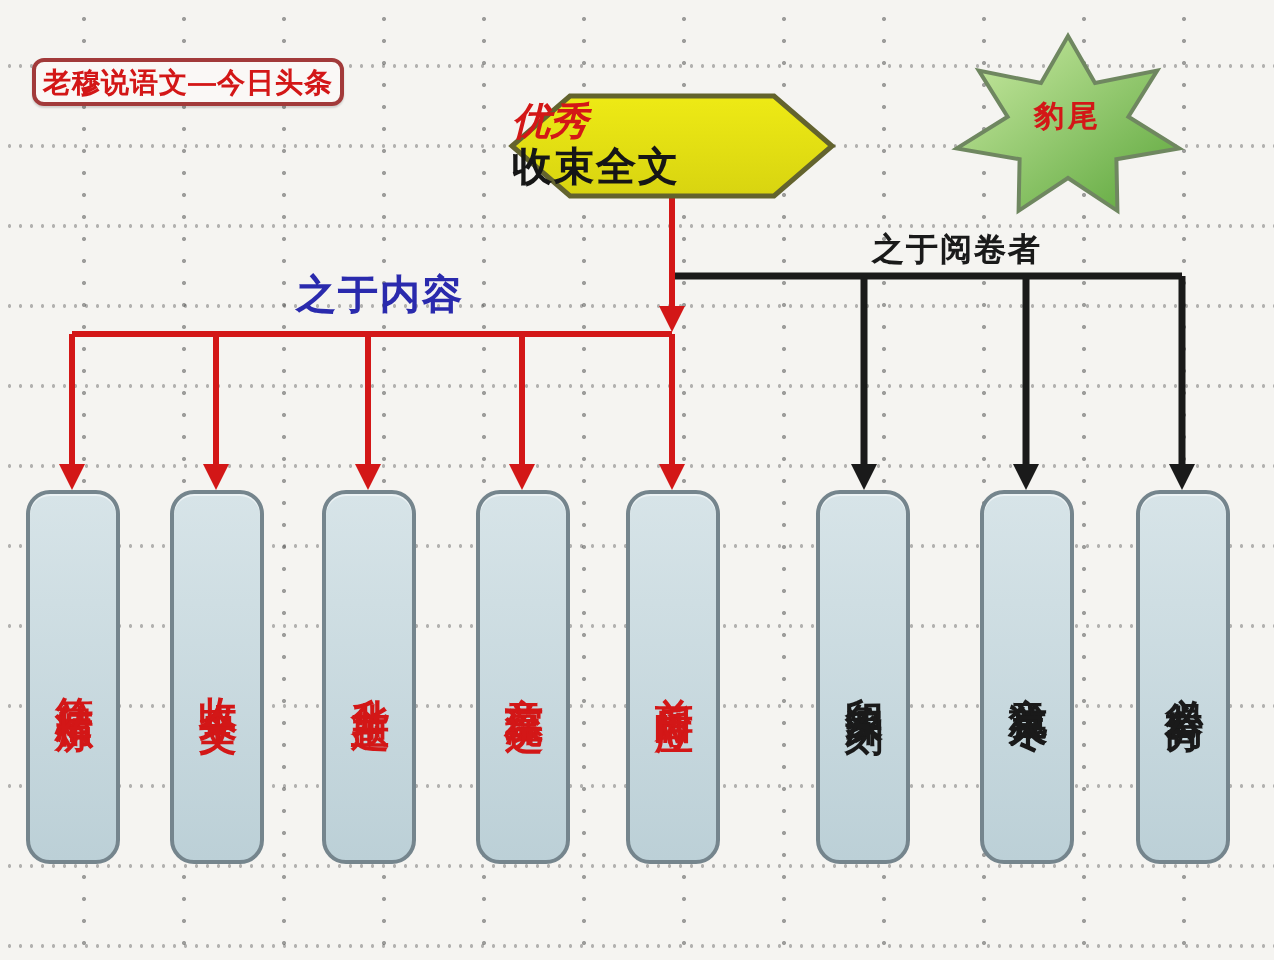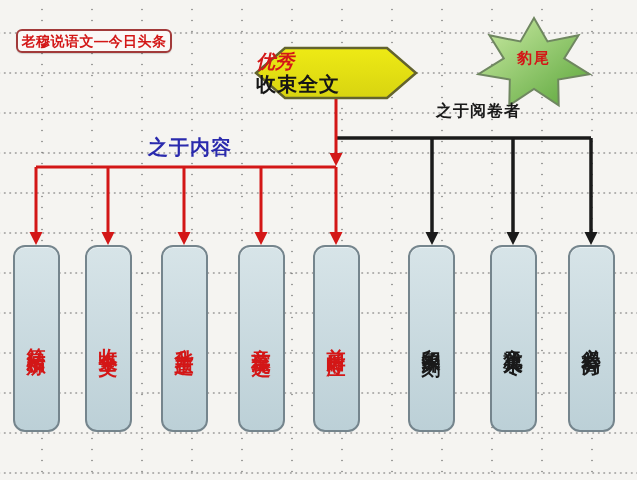--- a/index.html
+++ b/index.html
@@ -26,21 +26,21 @@
   
   .hexText{position:absolute;left:256px;top:51px;width:160px;text-align:left;line-height:1.15;}
   .hexText .l1{display:block;color:var(--red);font-weight:bold;font-style:italic;font-size:19px;}
   .hexText .l2{display:block;color:#161616;font-weight:bold;font-size:20px;letter-spacing:1px;}
   
   .starLabel{position:absolute;left:477px;top:49px;width:114px;text-align:center;
     color:var(--red);font-weight:bold;font-size:15px;letter-spacing:2px;}
   
   .lblContent{position:absolute;left:148px;top:134px;color:var(--blue);
     font-weight:bold;font-size:20px;letter-spacing:1px;}
-  .lblReader{position:absolute;left:436px;top:101px;color:var(--black);
+  .lblReader{position:absolute;left:436px;top:115px;color:var(--black);
     font-weight:bold;font-size:16px;letter-spacing:1px;}
   
   .vbox{
     position:absolute;top:245px;width:47px;height:187px;box-sizing:border-box;
     border:2px solid var(--box-border);border-radius:12px;
     background:linear-gradient(180deg,var(--box-fill-light) 0%,var(--box-fill-dark) 100%);
     display:flex;align-items:center;justify-content:center;
     box-shadow:inset 0 1px 0 rgba(255,255,255,.5);
   }
   .vbox span{

